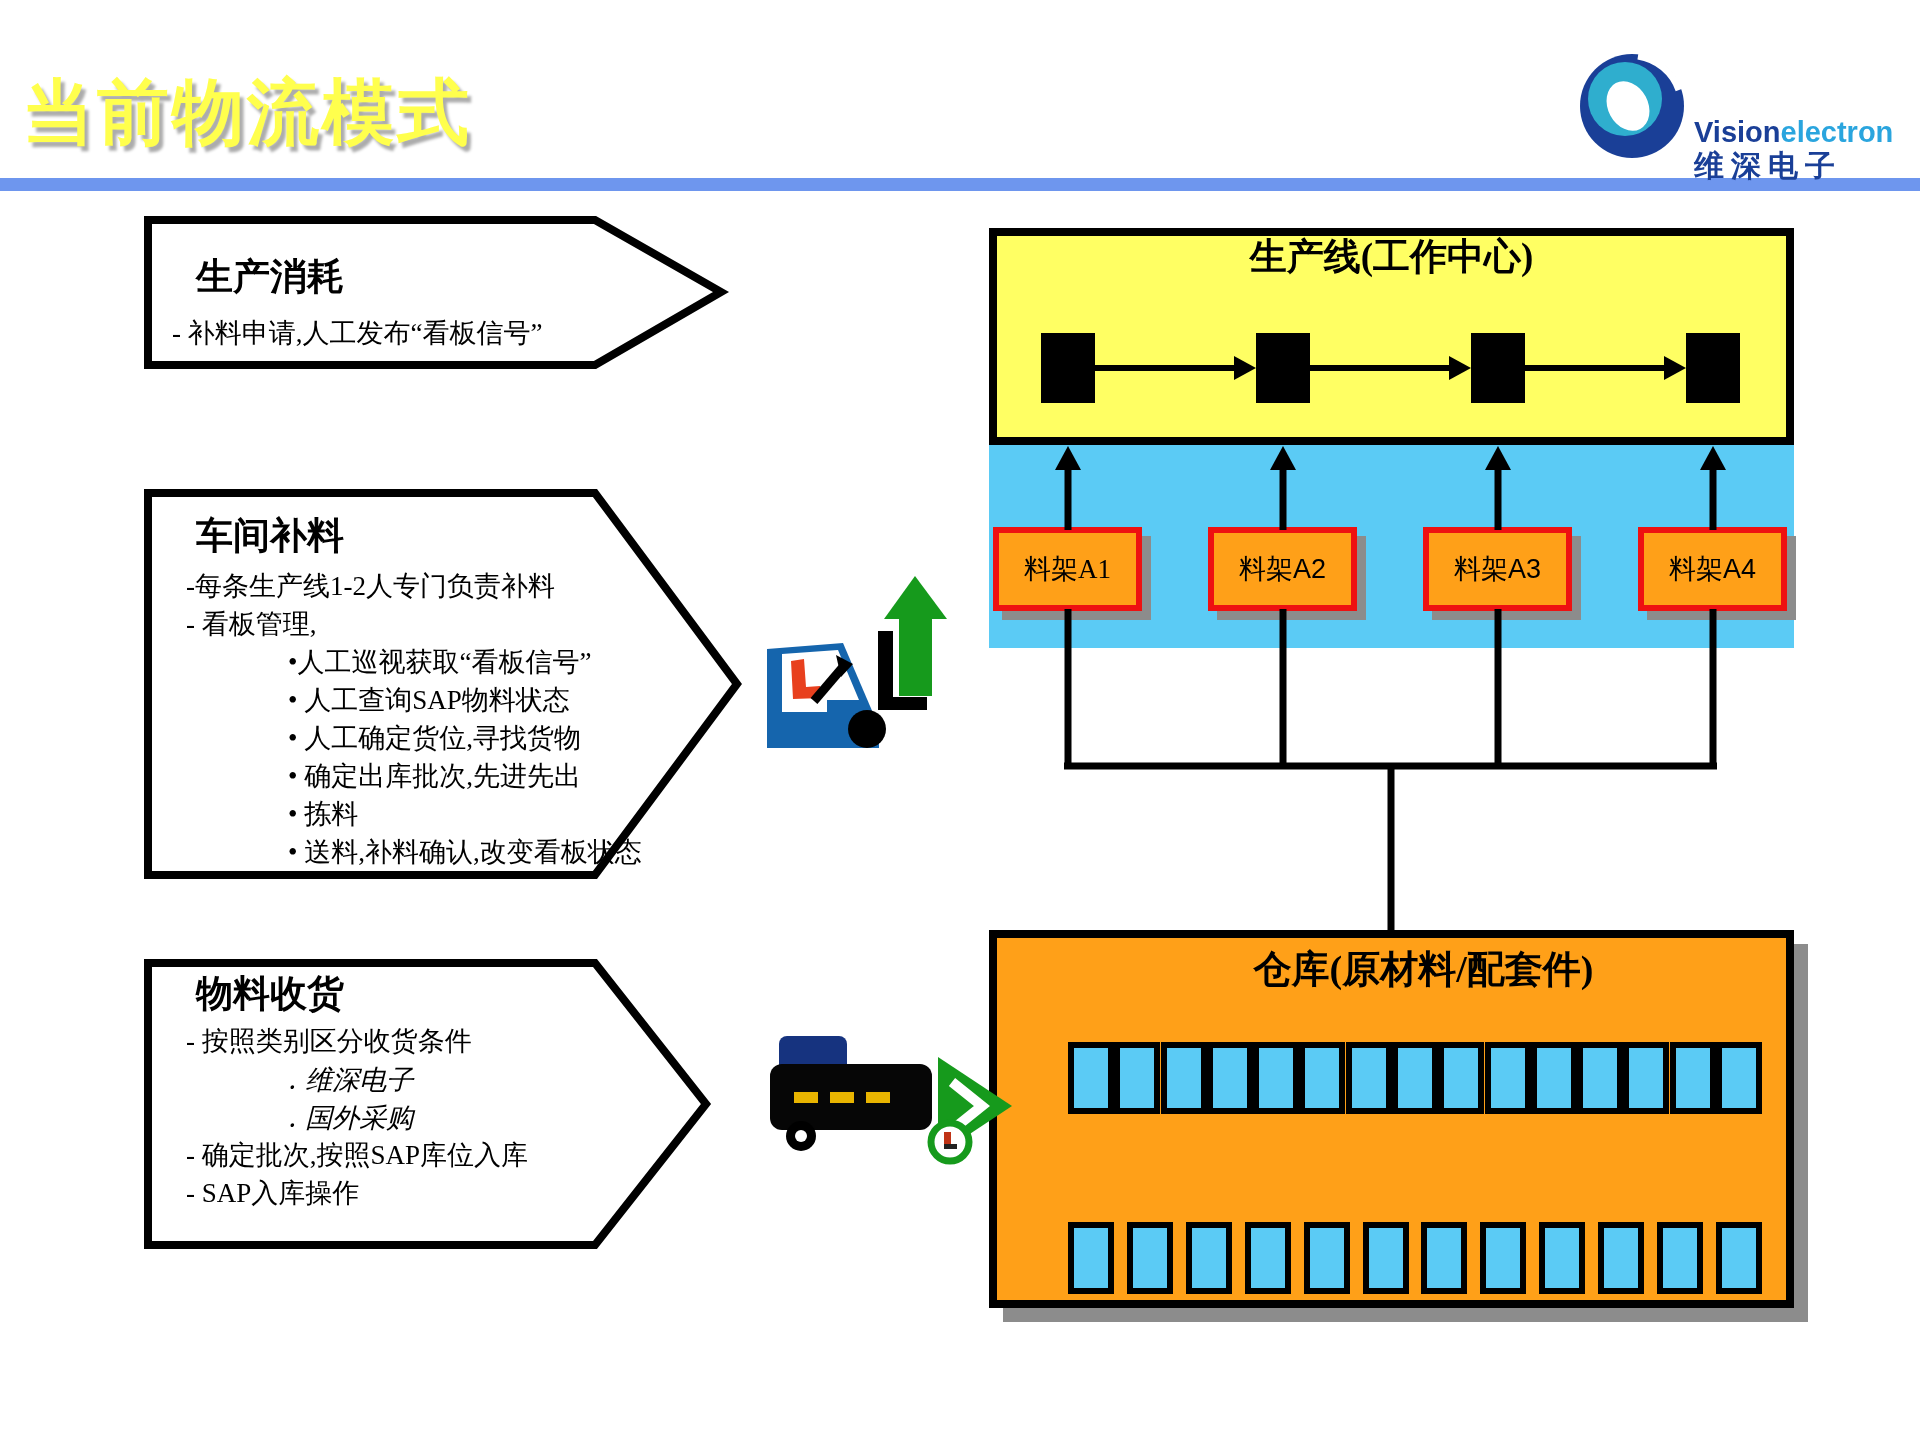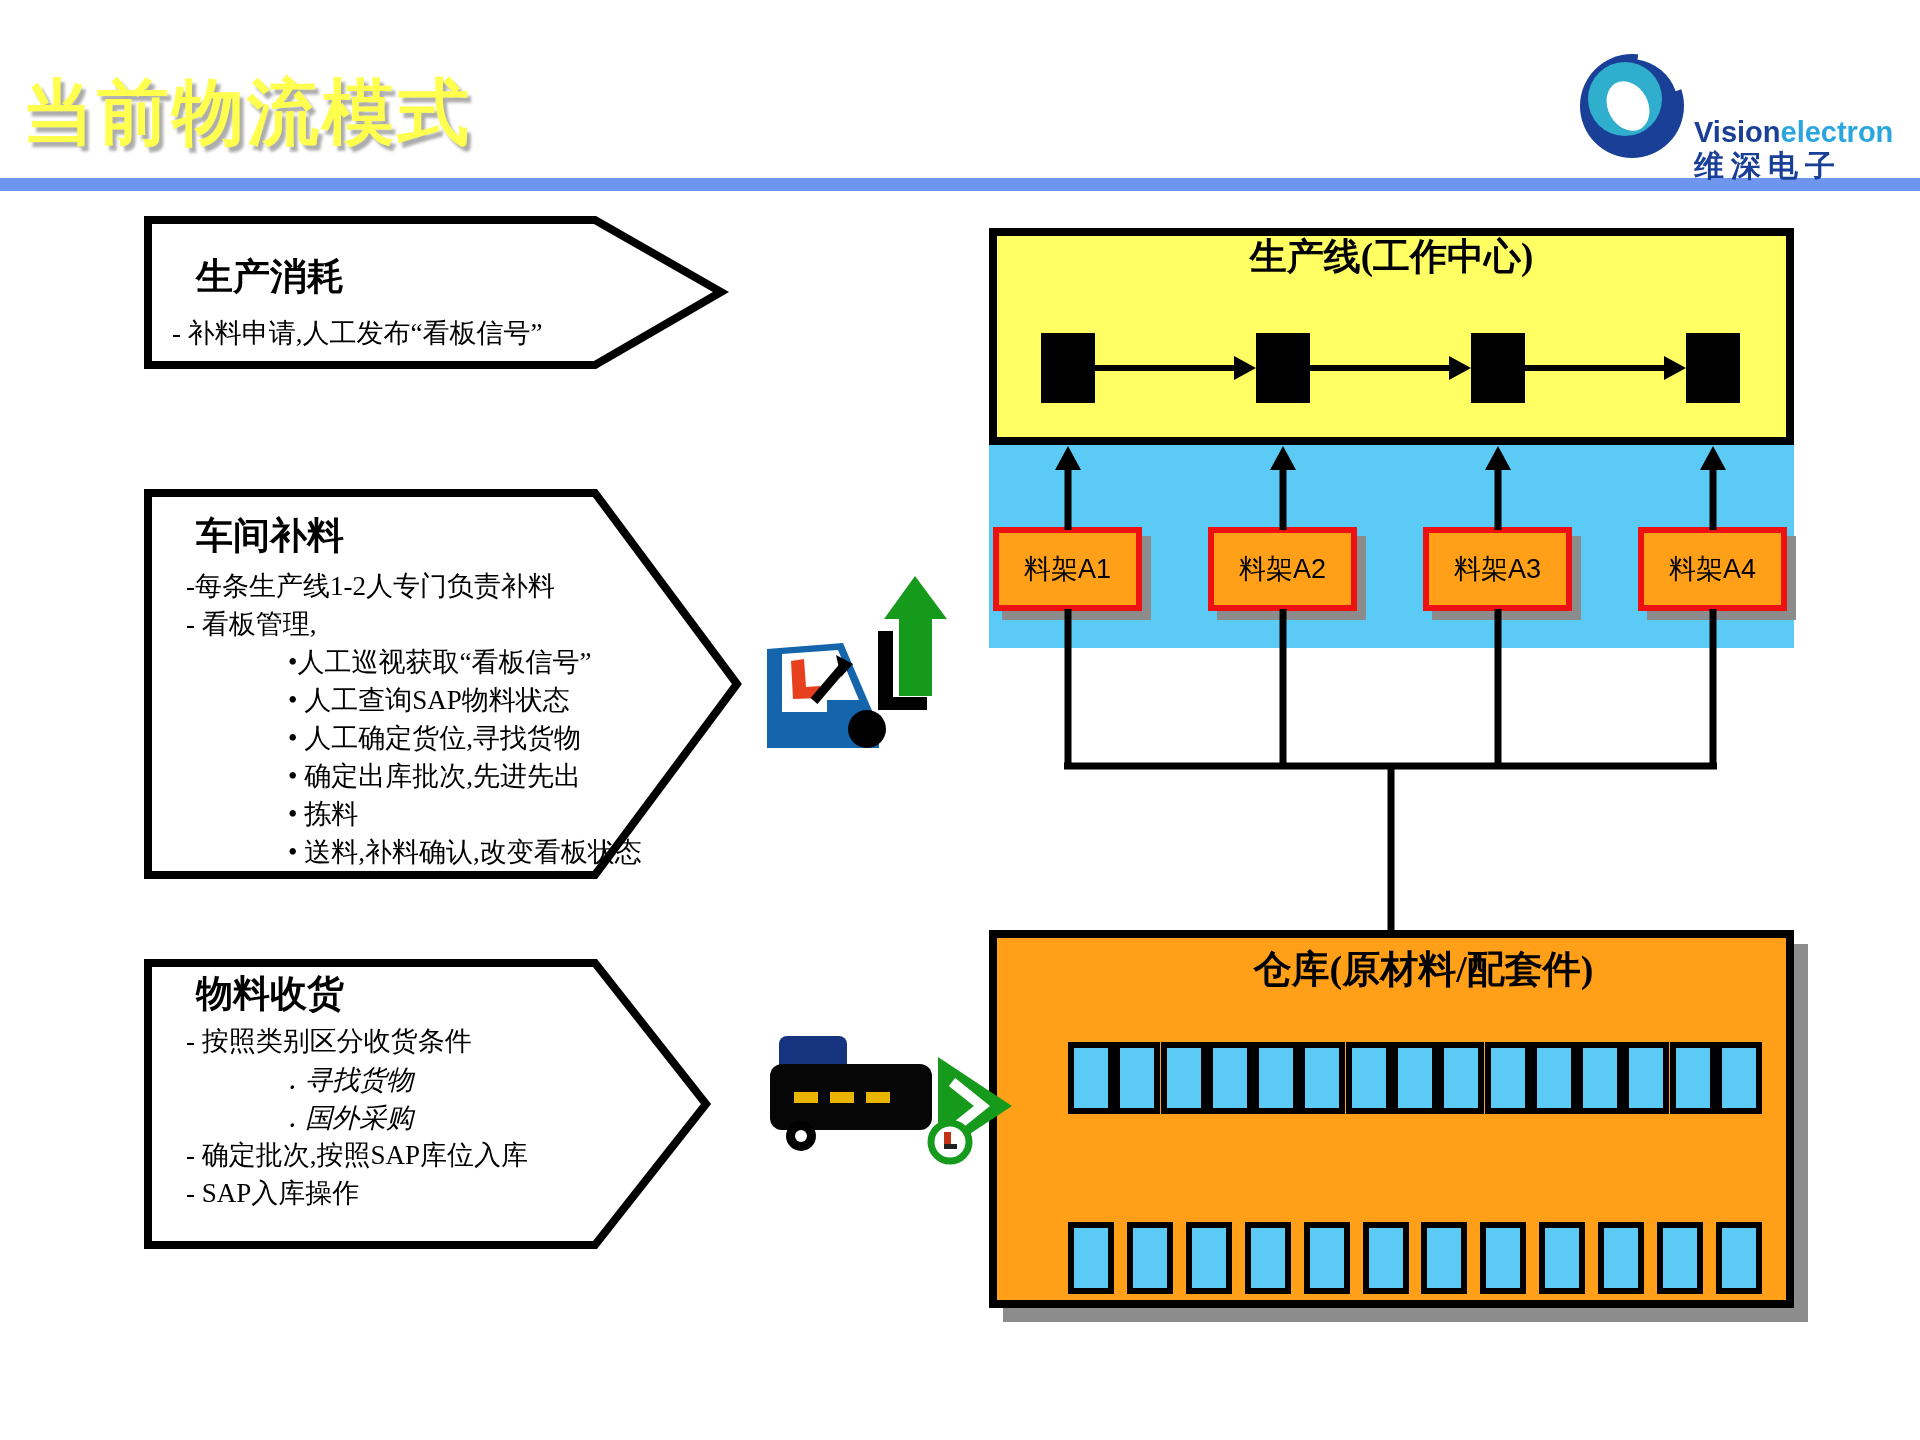--- a/index.html
+++ b/index.html
@@ -65,21 +65,21 @@
     </svg>
   </div>
   <div class="txt brand-en z3">
     <span class="b1">Vision</span><span class="b2">electron</span>
   </div>
   <div class="txt brand-cn z3">维深电子</div>
 
   <div class="abs prod-box z1"></div>
   <div class="abs band z1"></div>
 
-  <div class="rack z1" style="left:993px;">
+  <div class="rack z1" style="left:993px;font-family:Liberation Serif, serif;">
     <span>料架A1</span>
     </div>
   <div class="rack z1" style="left:1208px;">
     <span>料架A2</span>
     </div>
   <div class="rack z1" style="left:1423px;">
     <span>料架A3</span>
     </div>
   <div class="rack z1" style="left:1638px;">
     <span>料架A4</span>
@@ -207,21 +207,21 @@
   <div class="txt body27 z3" style="left:186px;top:609px;">- 看板管理,</div>
   <div class="txt body27 z3" style="left:288px;top:647px;">•人工巡视获取“看板信号”</div>
   <div class="txt body27 z3" style="left:288px;top:685px;">• 人工查询SAP物料状态</div>
   <div class="txt body27 z3" style="left:288px;top:723px;">•  人工确定货位,寻找货物</div>
   <div class="txt body27 z3" style="left:288px;top:761px;">• 确定出库批次,先进先出</div>
   <div class="txt body27 z3" style="left:288px;top:799px;">• 拣料</div>
   <div class="txt body27 z3" style="left:288px;top:837px;">• 送料,补料确认,改变看板状态</div>
 
   <div class="txt h-callout z3" style="left:196px;top:973px;">物料收货</div>
   <div class="txt body27 z3" style="left:186px;top:1026px;">- 按照类别区分收货条件</div>
-  <div class="txt dotline z3" style="left:288px;top:1064px;">. 寻找货物</div>
+  <div class="txt dotline z3" style="left:288px;top:1064px;">. 维深电子</div>
   <div class="txt dotline z3" style="left:288px;top:1102px;">. 国外采购</div>
   <div class="txt body27 z3" style="left:186px;top:1140px;">- 确定批次,按照SAP库位入库</div>
   <div class="txt body27 z3" style="left:186px;top:1178px;">- SAP入库操作</div>
 
   <div class="txt prod-title z3">生产线(工作中心)</div>
   <div class="txt wh-title z3">仓库(原材料/配套件)</div>
 
 </div>
 
 </body></html>

